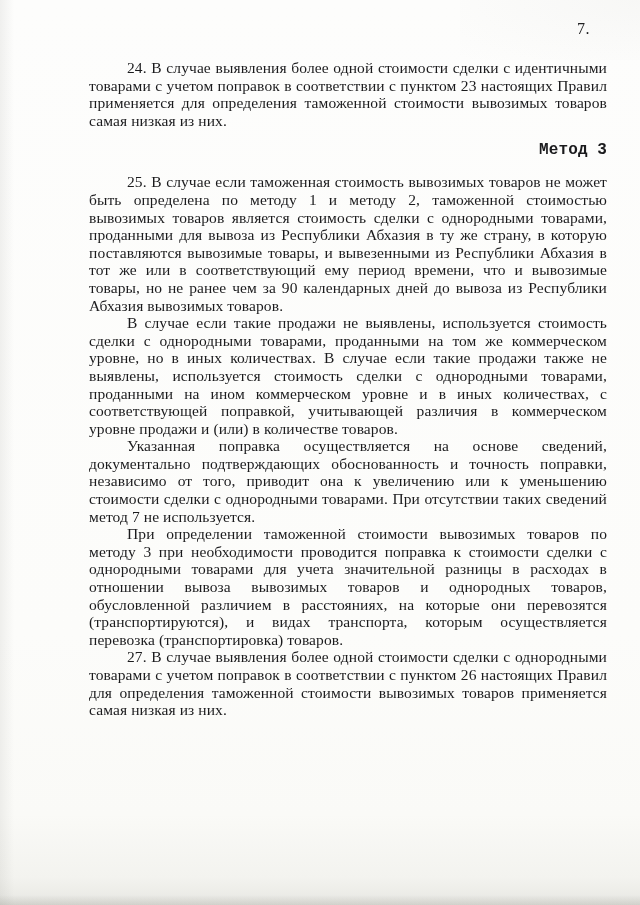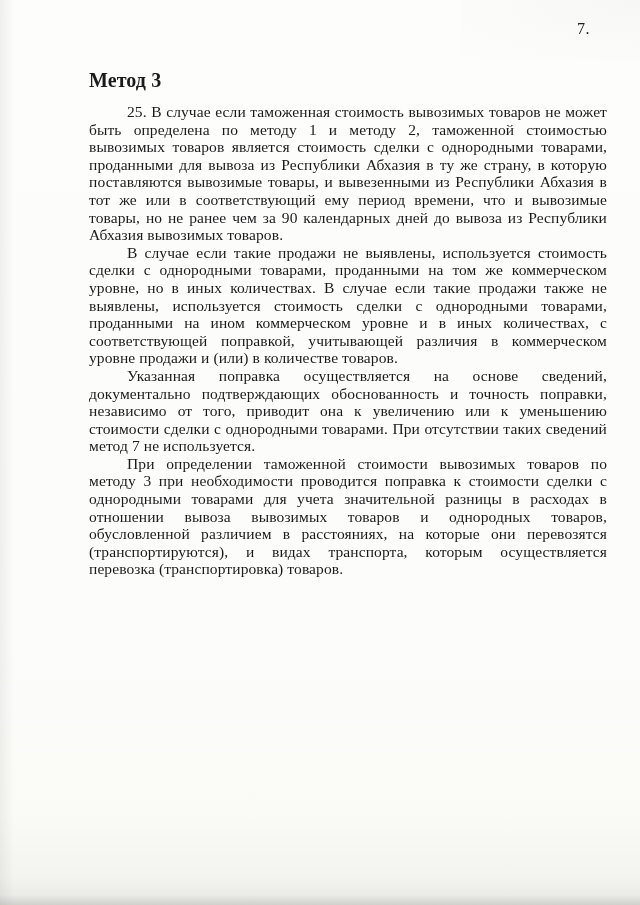--- a/index.html
+++ b/index.html
@@ -56,54 +56,57 @@
     line-height: 17.6px;
     text-align: justify;
     letter-spacing: 0.1px;
   }
   .para {
     margin: 0;
     text-indent: 38px;
   }
   .section-heading {
     margin: 12px 0 14px 0;
-    font-size: 20px;
+    font-size: 16px;
     line-height: 18px;
     font-weight: bold;
-    text-align: left;
+    text-align: right;
     text-indent: 0;
+    font-family: Liberation Mono, monospace;
   }
   .bottom-shade {
     position: absolute;
     left: 0; right: 0; bottom: 0;
     height: 10px;
     background: linear-gradient(180deg, rgba(150,150,142,0) 0%, rgba(150,150,142,0.28) 100%);
     pointer-events: none;
   }
 </style>
 </head>
 <body>
 
 <div class="page">
 
   <div class="page-number">7.</div>
 
   <div class="content">
 
+    <p class="para">24. В случае выявления более одной стоимости сделки с идентичными товарами с учетом поправок в соответствии с пунктом 23 настоящих Правил применяется для определения таможенной стоимости вывозимых товаров самая низкая из них.</p>
 
     <h2 class="section-heading">Метод 3</h2>
 
     <p class="para">25. В случае если таможенная стоимость вывозимых товаров не может быть определена по методу 1 и методу 2, таможенной стоимостью вывозимых товаров является стоимость сделки с однородными товарами, проданными для вывоза из Республики Абхазия в ту же страну, в которую поставляются вывозимые товары, и вывезенными из Республики Абхазия в тот же или в соответствующий ему период времени, что и вывозимые товары, но не ранее чем за 90 календарных дней до вывоза из Республики Абхазия вывозимых товаров.</p>
 
 
 
     <p class="para">В случае если такие продажи не выявлены, используется стоимость сделки с однородными товарами, проданными на том же коммерческом уровне, но в иных количествах. В случае если такие продажи также не выявлены, используется стоимость сделки с однородными товарами, проданными на ином коммерческом уровне и в иных количествах, с соответствующей поправкой, учитывающей различия в коммерческом уровне продажи и (или) в количестве товаров.</p>
 
     <p class="para">Указанная поправка осуществляется на основе сведений, документально подтверждающих обоснованность и точность поправки, независимо от того, приводит она к увеличению или к уменьшению стоимости сделки с однородными товарами. При отсутствии таких сведений метод 7 не используется.</p>
 
     <p class="para">При определении таможенной стоимости вывозимых товаров по методу 3 при необходимости проводится поправка к стоимости сделки с однородными товарами для учета значительной разницы в расходах в отношении вывоза вывозимых товаров и однородных товаров, обусловленной различием в расстояниях, на которые они перевозятся (транспортируются), и видах транспорта, которым осуществляется перевозка (транспортировка) товаров.</p>
 
+    <p class="para">27. В случае выявления более одной стоимости сделки с однородными товарами с учетом поправок в соответствии с пунктом 26 настоящих Правил для определения таможенной стоимости вывозимых товаров применяется самая низкая из них.</p>
 
   </div>
 
   <div class="bottom-shade"></div>
 
 </div>
 
 </body></html>

